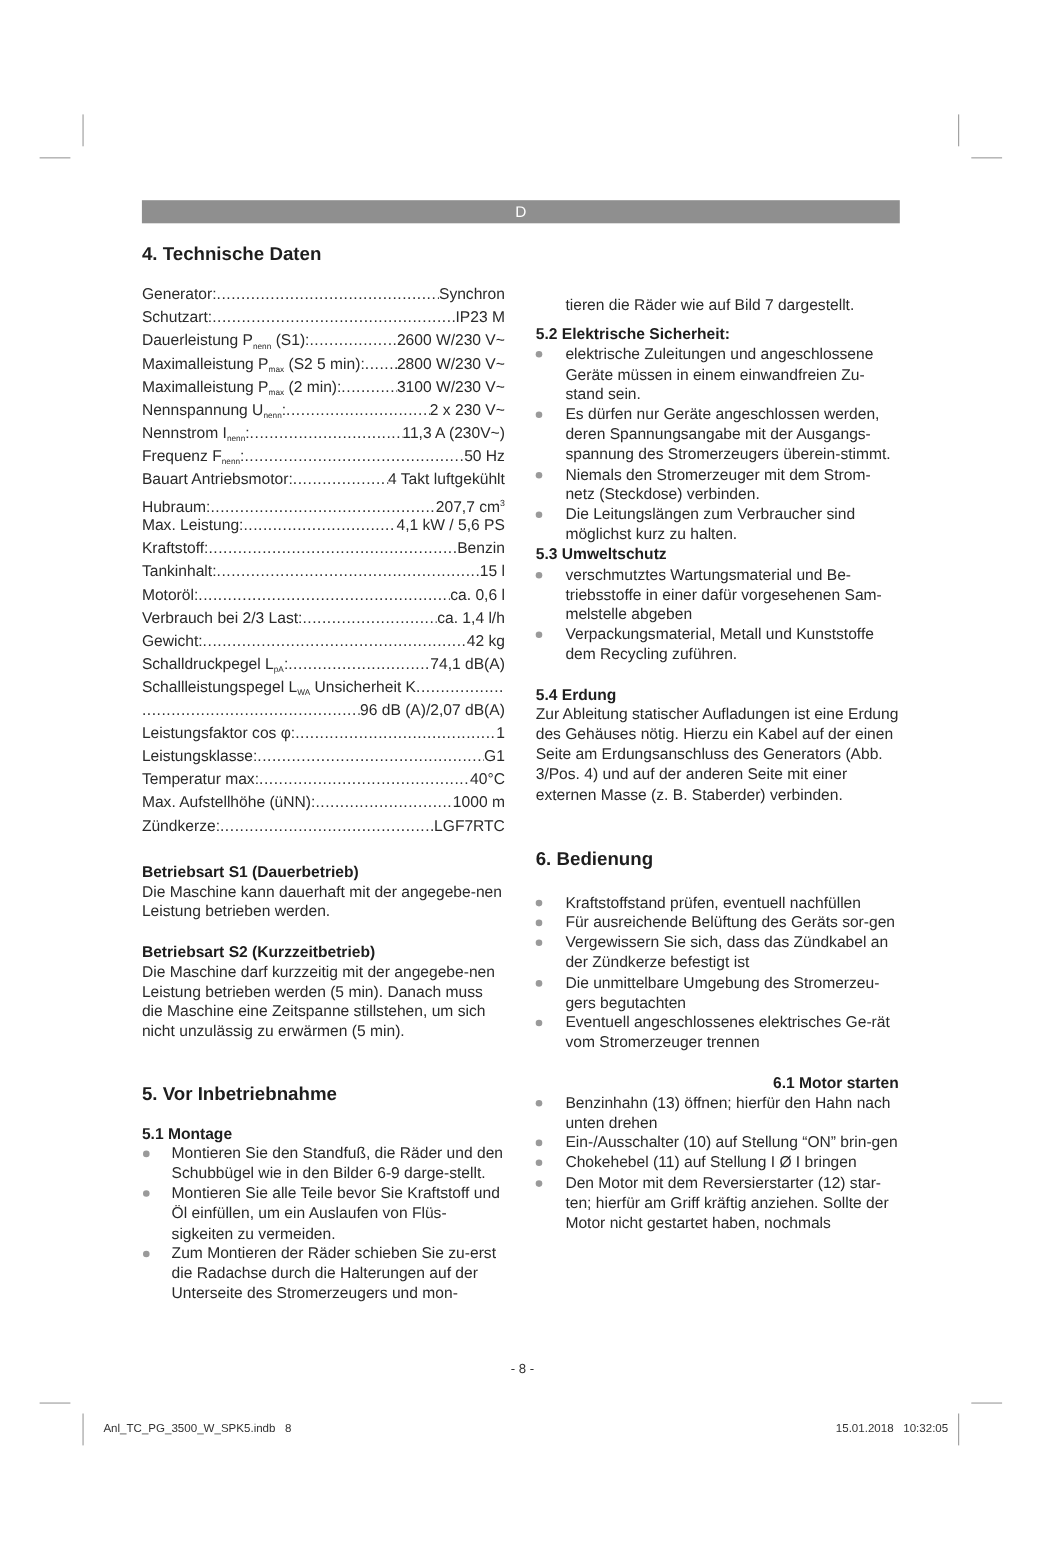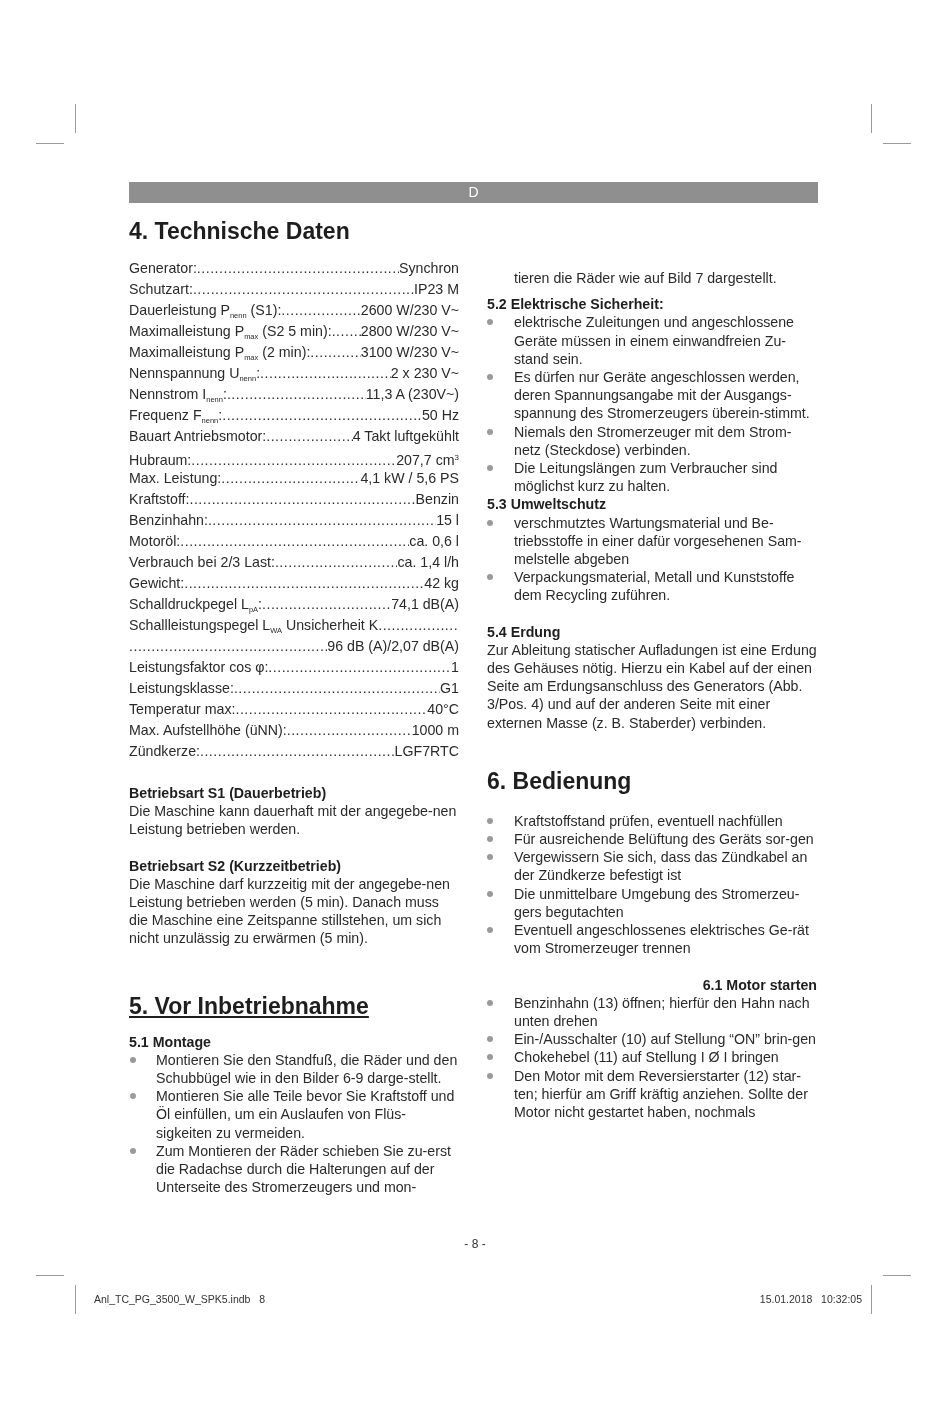--- a/index.html
+++ b/index.html
@@ -9,21 +9,21 @@
   .crop { position: absolute; background: #9a9a9a; }
   .crop.v { width: 1px; height: 29px; }
   .crop.h { height: 1px; width: 28px; }
 
   .lang-bar { position: absolute; left: 129px; top: 182px; width: 689px; height: 21px; background: #8f8f8f; color: #ffffff; font-size: 14px; text-align: center; line-height: 21px; }
 
   .col { position: absolute; top: 218px; width: 330px; font-size: 14.2px; line-height: 18.2px; }
   .col.left { left: 129px; }
   .col.right { left: 487px; }
 
-  h2 { font-size: 23px; font-weight: bold; color: #1e1e1e; line-height: 26px; }
+  h2 { font-size: 17px; font-weight: bold; color: #1e1e1e; line-height: 26px; }
   h3 { font-size: 14.2px; font-weight: bold; color: #1e1e1e; line-height: 18.2px; }
   p { line-height: 18.2px; }
 
   .specs { margin-top: 14px; }
   .spec { display: flex; align-items: baseline; white-space: nowrap; height: 21px; line-height: 21px; }
   .spec .lbl { flex: 0 0 auto; }
   .spec .dots { flex: 1 1 auto; overflow: hidden; height: 21px; letter-spacing: 0.5px; }
   .spec .dots::before { content: "................................................................................................................................................"; }
   .spec .val { flex: 0 0 auto; }
   sub.s { font-size: 7.5px; vertical-align: -3px; }
@@ -108,21 +108,21 @@
         <span class="lbl"><span>Max. Leistung:</span></span>
         <span class="dots"></span>
         <span class="val"><span>4,1 kW / 5,6 PS</span></span>
       </div>
       <div class="spec">
         <span class="lbl"><span>Kraftstoff:</span></span>
         <span class="dots"></span>
         <span class="val"><span>Benzin</span></span>
       </div>
       <div class="spec">
-        <span class="lbl"><span>Benzinhahn:</span></span>
+        <span class="lbl"><span>Tankinhalt:</span></span>
         <span class="dots"></span>
         <span class="val"><span>15 l</span></span>
       </div>
       <div class="spec">
         <span class="lbl"><span>Motoröl:</span></span>
         <span class="dots"></span>
         <span class="val"><span>ca. 0,6 l</span></span>
       </div>
       <div class="spec">
         <span class="lbl"><span>Verbrauch bei 2/3 Last:</span></span>
@@ -175,21 +175,21 @@
         <span class="val"><span>LGF7RTC</span></span>
       </div>
     </div>
 
   <h3 style="margin-top:22px;">Betriebsart S1 (Dauerbetrieb)</h3>
   <p>Die Maschine kann dauerhaft mit der angegebe-nen Leistung betrieben werden.</p>
 
   <h3 style="margin-top:18px;">Betriebsart S2 (Kurzzeitbetrieb)</h3>
   <p>Die Maschine darf kurzzeitig mit der angegebe-nen Leistung betrieben werden (5 min). Danach muss die Maschine eine Zeitspanne stillstehen, um sich nicht unzulässig zu erwärmen (5 min).</p>
 
-  <h2 style="margin-top:45px;text-decoration:underline;">5. Vor Inbetriebnahme</h2>
+  <h2 style="margin-top:34px;">5. Vor Inbetriebnahme</h2>
   <h3 style="margin-top:14px;">5.1 Montage</h3>
   <ul class="bul">
     <li>Montieren Sie den Standfuß, die Räder und den Schubbügel wie in den Bilder 6-9 darge-stellt.</li>
     <li>Montieren Sie alle Teile bevor Sie Kraftstoff und Öl einfüllen, um ein Auslaufen von Flüs-sigkeiten zu vermeiden.</li>
     <li>Zum Montieren der Räder schieben Sie zu-erst die Radachse durch die Halterungen auf der Unterseite des Stromerzeugers und mon-</li>
   </ul>
 </div>
 
 <div class="col right" style="top:221px;">
   <p style="padding-left:27px;margin-top:48px;">tieren die Räder wie auf  Bild 7 dargestellt.</p>

